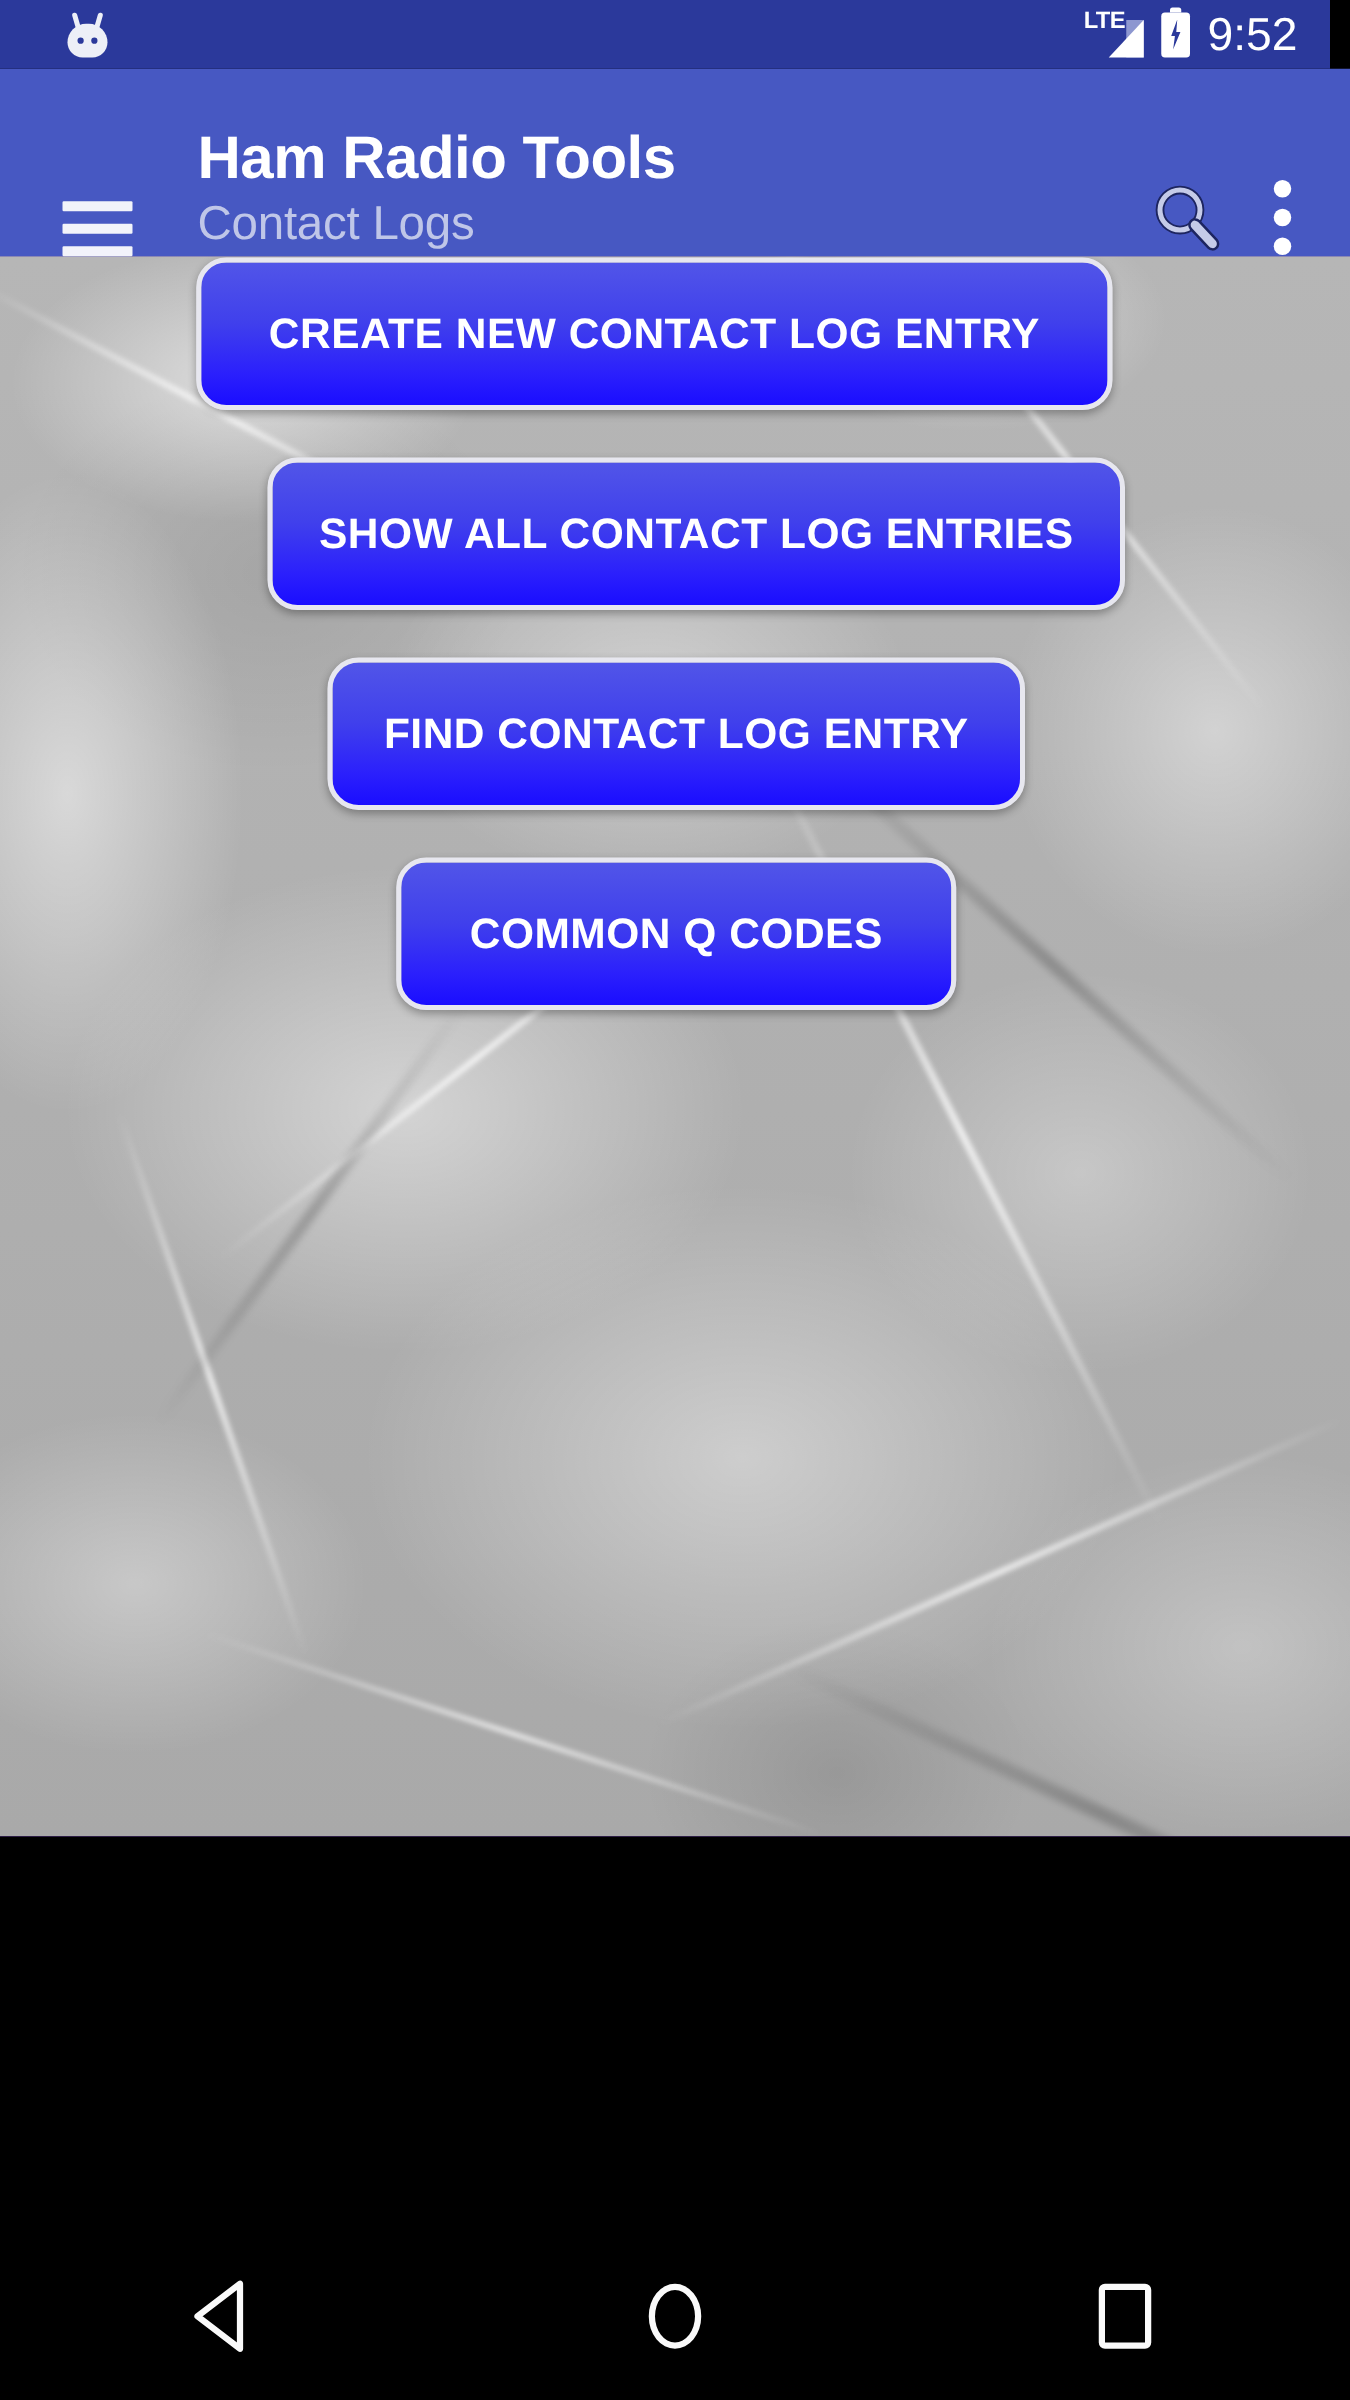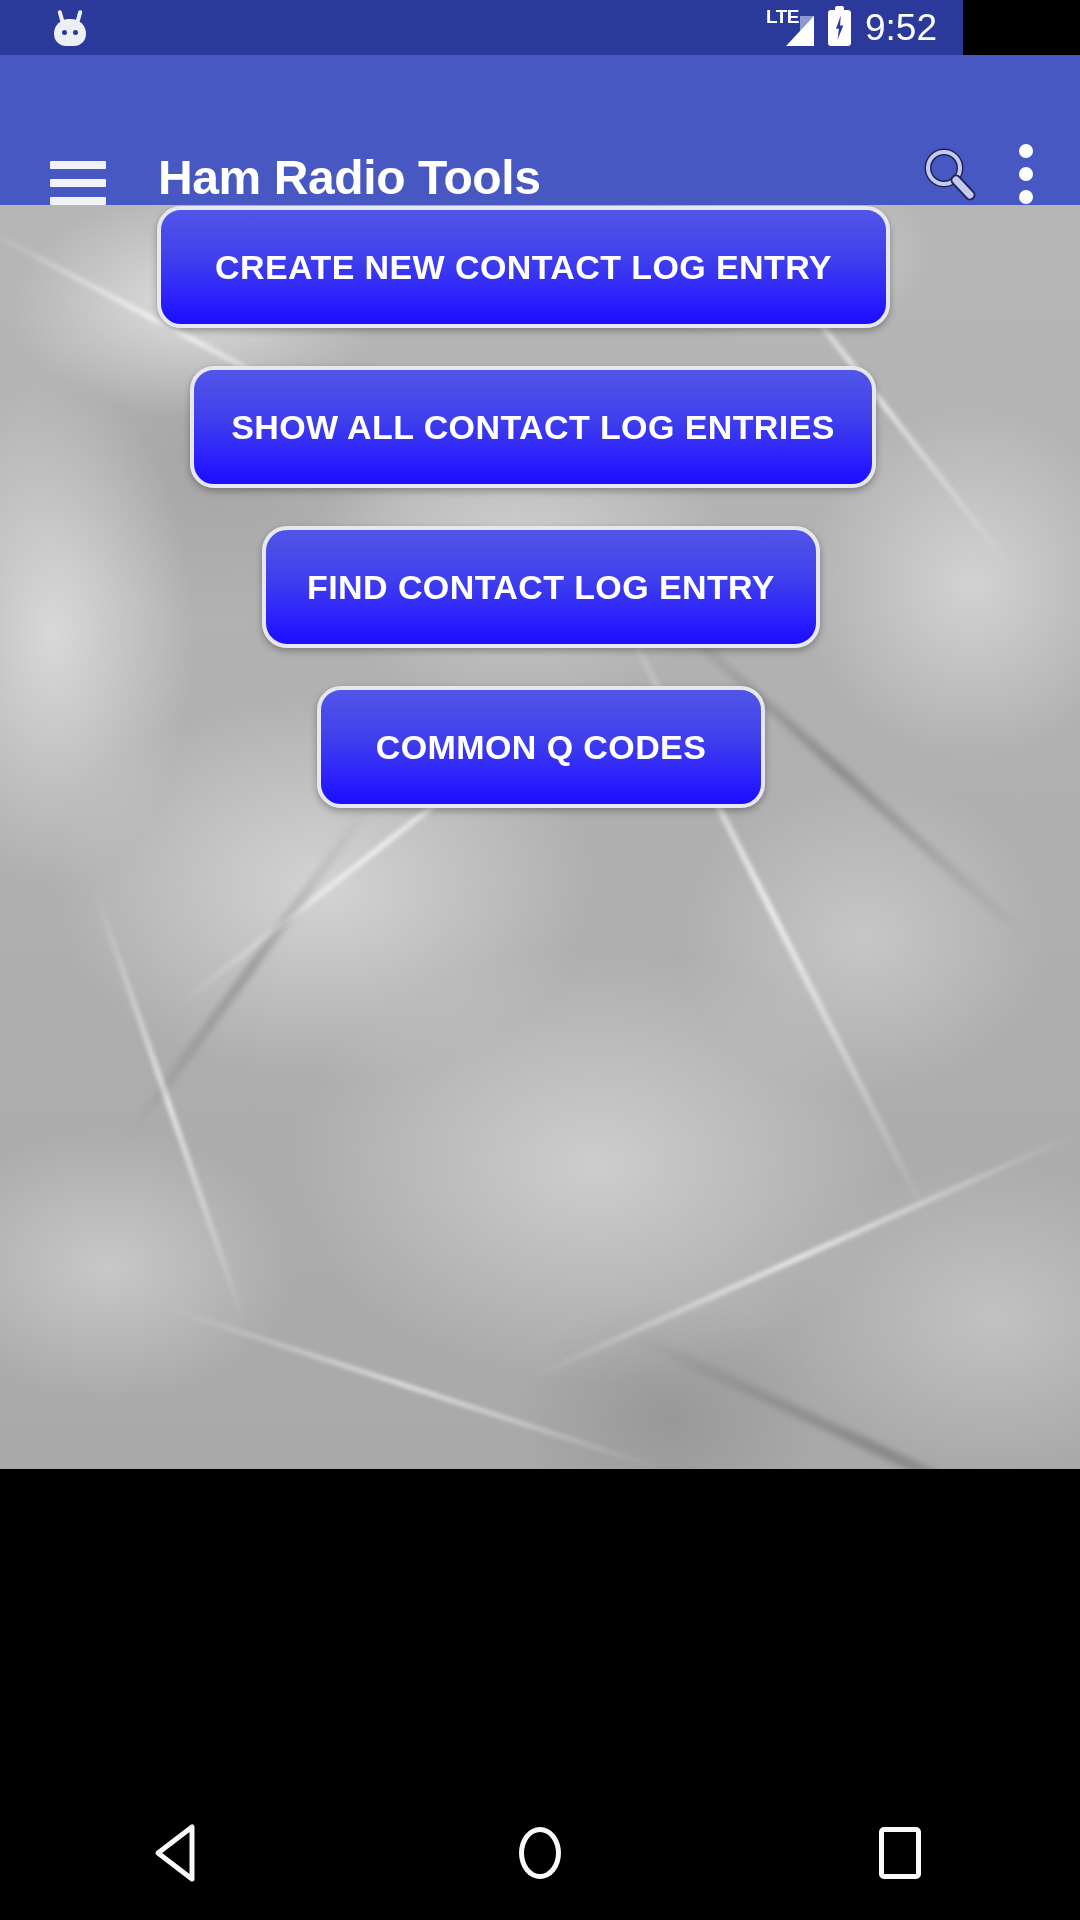--- a/index.html
+++ b/index.html
@@ -11,21 +11,21 @@
   }
   #screen {
     position:relative;
     width:1080px; height:1920px;
     overflow:hidden;
   }
 
   
   #status-bar {
     position:absolute; top:0; left:0;
-    width:963px; height:55px;
+    width:1064px; height:55px;
     background:#2B399B;
     display:flex; align-items:center;
     z-index:40;
     padding-left:23px;
   }
   #android-head {
     position:relative;
     margin-left:28px;
     width:38px; height:36px;
   }
@@ -209,21 +209,21 @@
     display:flex;
     align-items:center;
     justify-content:center;
     box-shadow:0 3px 7px rgba(0,0,0,0.30);
     cursor:pointer;
     text-align:center;
     white-space:nowrap;
     user-select:none;
   }
   #btn-create { left:157px;  top:1px;   width:733px; height:122px; }
-  #btn-showall{ left:190px;  top:161px; width:686px; height:122px;text-align:right; }
+  #btn-showall{ left:214px;  top:161px; width:686px; height:122px;text-align:right; }
   #btn-find   { left:262px;  top:321px; width:558px; height:122px;border-radius:25px; }
   #btn-qcodes { left:317px;  top:481px; width:448px; height:122px; }
 
   
   #fab {
     position:absolute;
     left:906px; top:1440px;
     width:142px; height:142px;
     border-radius:50%;
     background:#FF3A72;
@@ -296,20 +296,21 @@
 
   <div id="app-bar">
     <div id="menu-icon">
       <span></span>
       <span></span>
       <span></span>
     </div>
 
     <div id="titles">
       <div id="app-title">Ham Radio Tools</div>
+      <div id="app-subtitle">Contact Logs</div>
     </div>
 
     <div id="appbar-actions">
       <div id="search-icon">
         <svg width="62" height="62" viewBox="0 0 62 62" aria-hidden="true">
           <circle cx="26" cy="25" r="16" fill="none" stroke="#1D2560" stroke-width="7"></circle>
           <circle cx="26" cy="25" r="16" fill="none" stroke="#C5CBE8" stroke-width="4"></circle>
           <line x1="38" y1="37" x2="52" y2="52" stroke="#1D2560" stroke-width="11" stroke-linecap="round"></line>
           <line x1="38" y1="37" x2="52" y2="52" stroke="#C5CBE8" stroke-width="7" stroke-linecap="round"></line>
         </svg>

